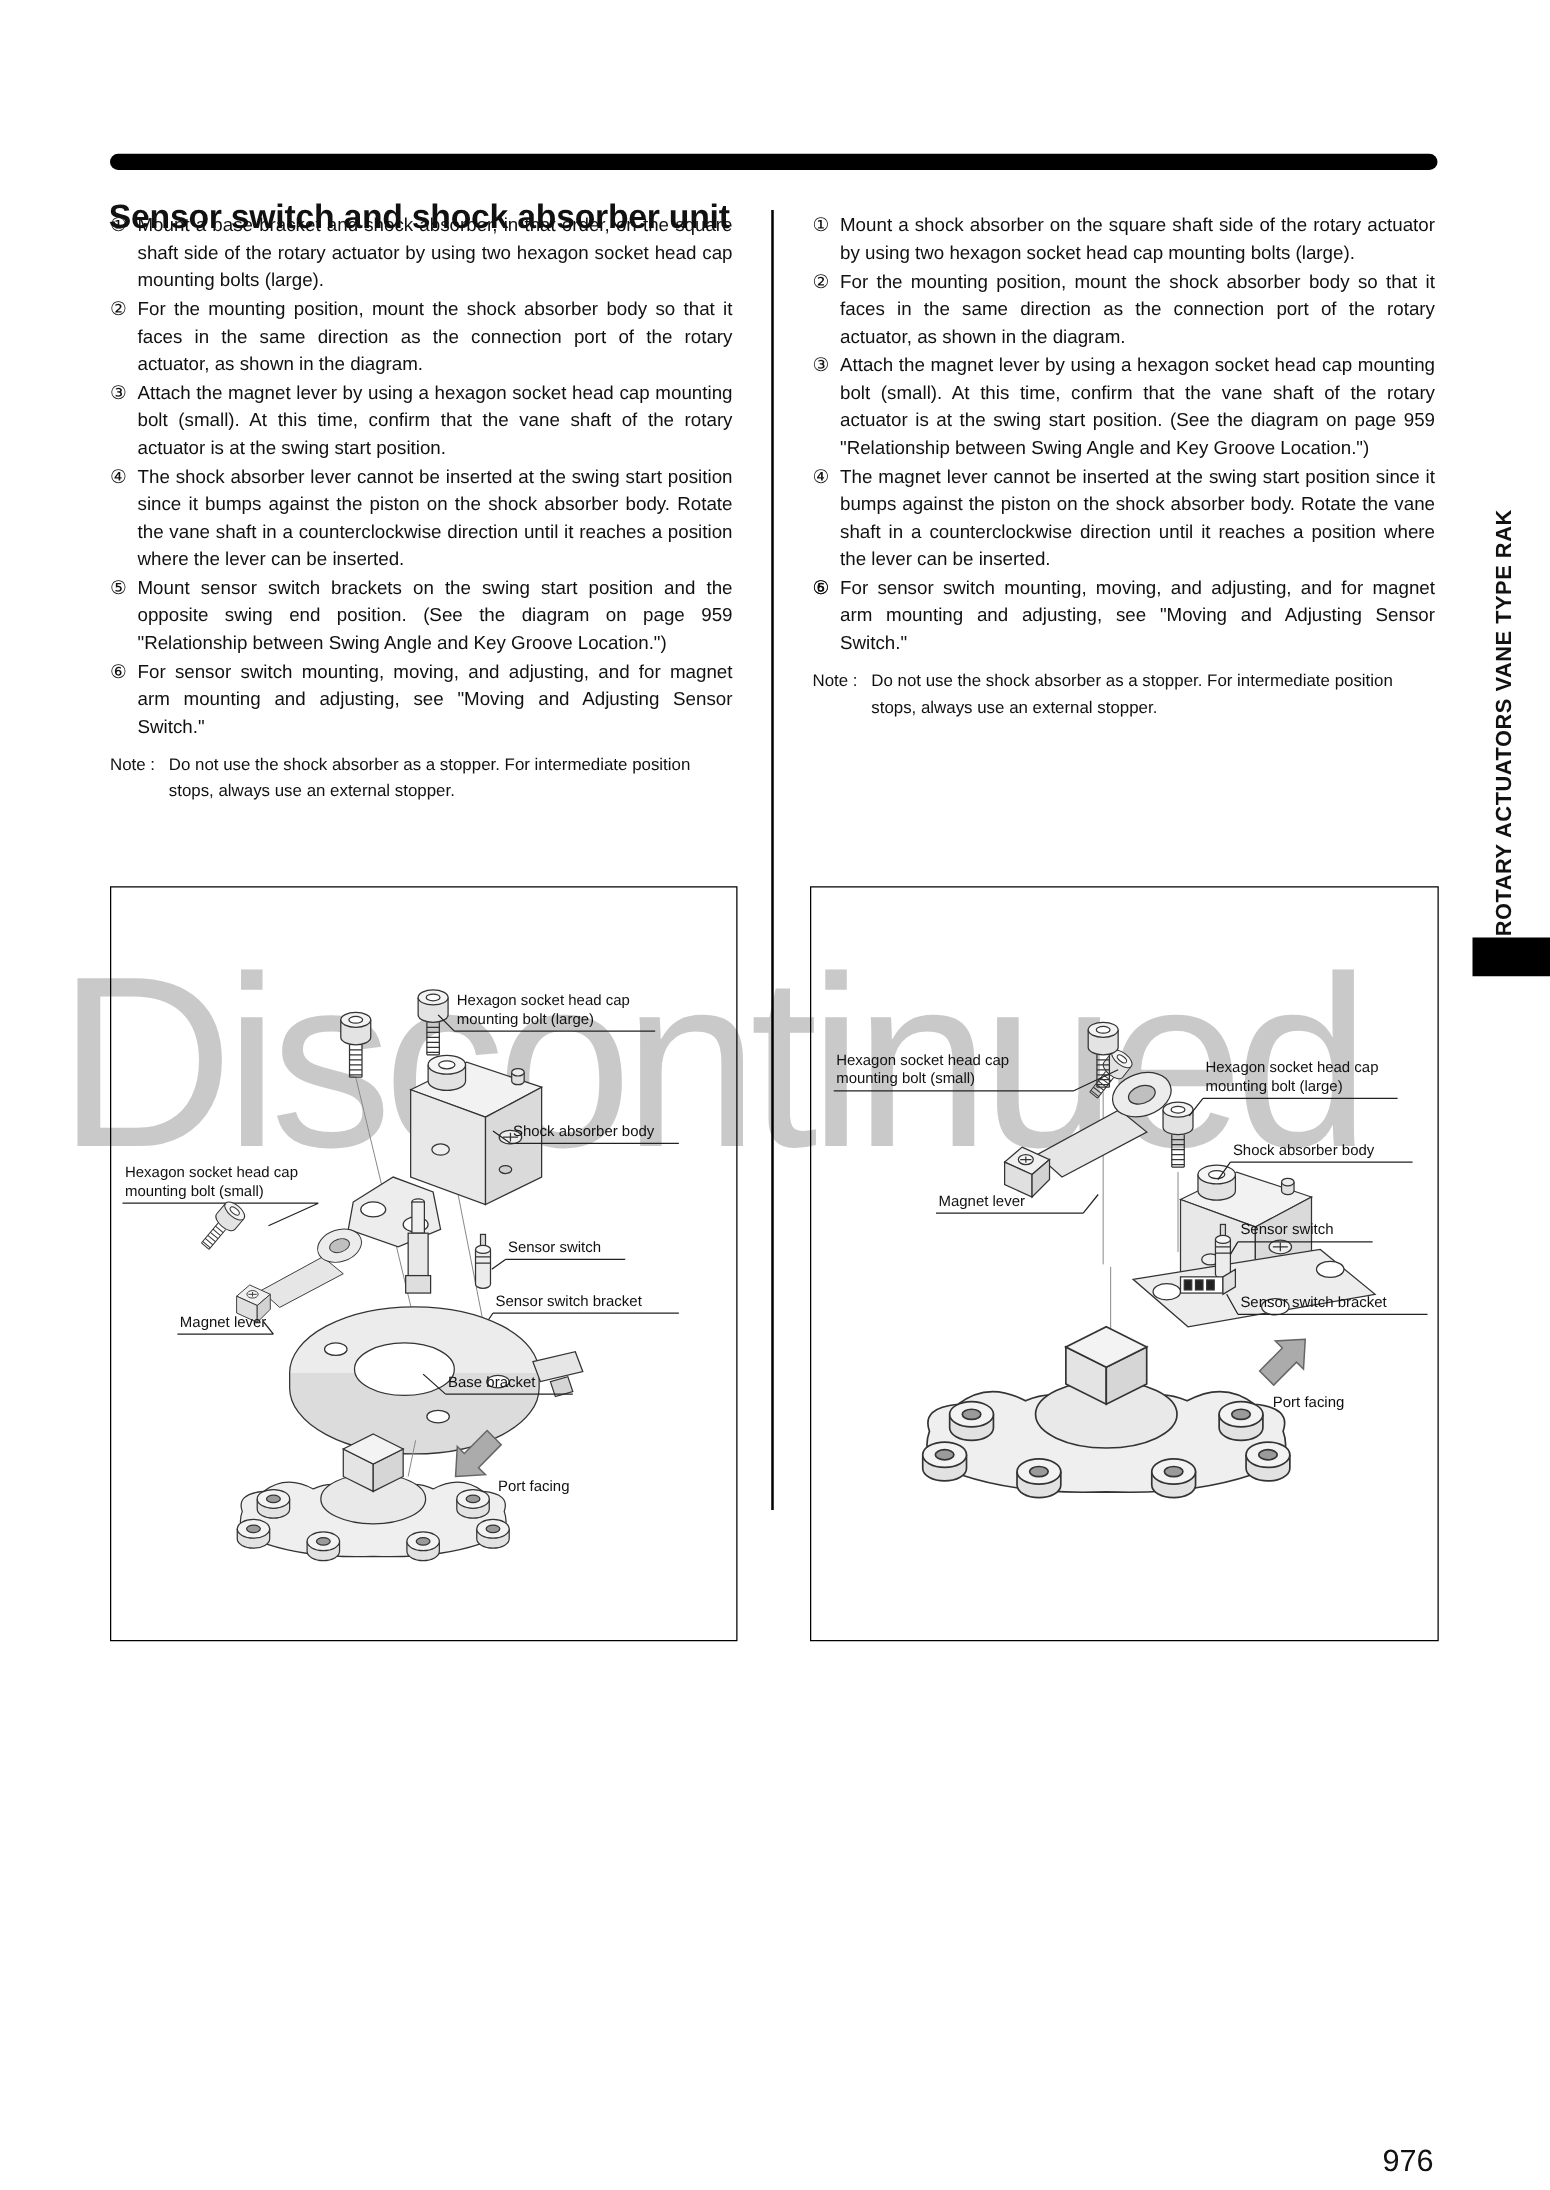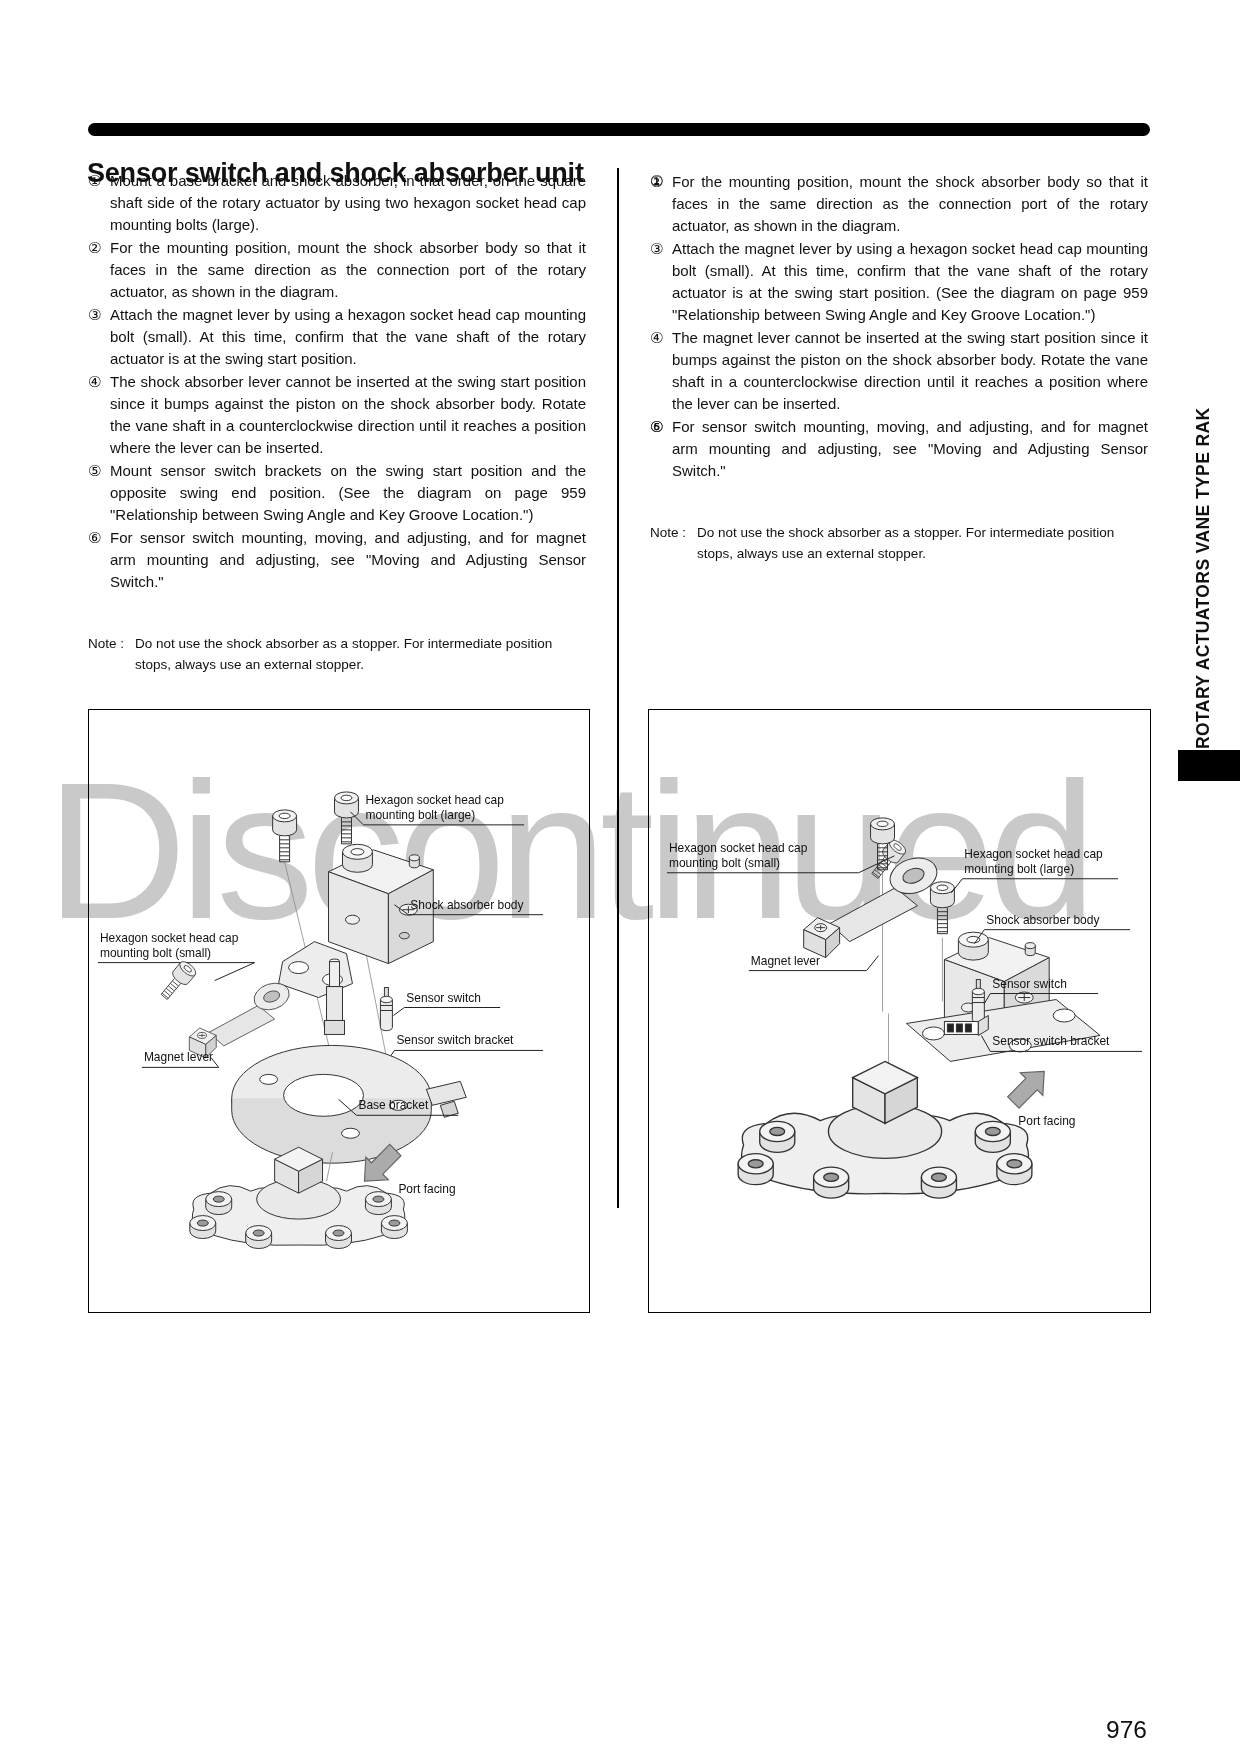--- a/index.html
+++ b/index.html
@@ -7,21 +7,21 @@
        font-family:"Liberation Sans","DejaVu Sans",sans-serif;color:#111;}
   .topbar{position:absolute;left:88px;top:123px;width:1062px;height:13px;background:#000;border-radius:7px;z-index:3;}
   .page-title{position:absolute;left:87px;top:140px;font-size:27px;font-weight:bold;letter-spacing:-0.2px;z-index:3;}
   .col{position:absolute;top:170px;width:498px;font-size:15px;line-height:22px;z-index:3;}
   .col-left{left:88px;}
   .col-right{left:650px;}
   .col-header{font-weight:bold;font-size:15.5px;margin-bottom:4px;letter-spacing:0.1px;}
   .bullet{font-size:14px;vertical-align:1px;margin-right:1px;}
   .item{position:relative;padding-left:22px;text-align:justify;margin-bottom:1px;}
   .item .num{position:absolute;left:0;top:0;}
-  .note{position:relative;padding-left:47px;margin-top:40px;font-size:13.5px;line-height:21px;}
+  .note{position:relative;padding-left:47px;margin-top:8px;font-size:13.5px;line-height:21px;}
   .note .nlabel{position:absolute;left:0;top:0;}
   .divider{position:absolute;left:617px;top:168px;width:2px;height:1040px;background:#000;z-index:2;}
   .watermark{position:absolute;left:46px;top:753px;font-size:195px;line-height:1;letter-spacing:-7px;
              color:#c9c9c9;white-space:nowrap;z-index:1;}
   .dbox{position:absolute;top:709px;height:604px;border:1.5px solid #000;box-sizing:border-box;z-index:2;}
   .dbox-left{left:88px;width:502px;}
   .dbox-right{left:648px;width:503px;}
   svg.diagram{position:absolute;left:0;top:0;width:100%;height:100%;display:block;}
   .dlabel{font-size:12px;fill:#111;}
   .ldr{stroke:#222;fill:none;stroke-width:1;}
@@ -118,21 +118,21 @@
   <div class="item"><span class="num">①</span><span>Mount a base bracket and shock absorber, in that order, on the square shaft side of the rotary actuator by using two hexagon socket head cap mounting bolts (large).</span></div>
   <div class="item"><span class="num">②</span><span>For the mounting position, mount the shock absorber body so that it faces in the same direction as the connection port of the rotary actuator, as shown in the diagram.</span></div>
   <div class="item"><span class="num">③</span><span>Attach the magnet lever by using a hexagon socket head cap mounting bolt (small). At this time, confirm that the vane shaft of the rotary actuator is at the swing start position.</span></div>
   <div class="item"><span class="num">④</span><span>The shock absorber lever cannot be inserted at the swing start position since it bumps against the piston on the shock absorber body. Rotate the vane shaft in a counterclockwise direction until it reaches a position where the lever can be inserted.</span></div>
   <div class="item"><span class="num">⑤</span><span>Mount sensor switch brackets on the swing start position and the opposite swing end position. (See the diagram on page 959 "Relationship between Swing Angle and Key Groove Location.")</span></div>
   <div class="item"><span class="num">⑥</span><span>For sensor switch mounting, moving, and adjusting, and for magnet arm mounting and adjusting, see "Moving and Adjusting Sensor Switch."</span></div>
   <div class="note"><span class="nlabel">Note :</span><span>Do not use the shock absorber as a stopper. For intermediate position stops, always use an external stopper.</span></div>
 </div>
 
 <div class="col col-right">
-  <div class="item"><span class="num">①</span></div>
+  <div class="item"><span class="num">①</span><span>Mount a shock absorber on the square shaft side of the rotary actuator by using two hexagon socket head cap mounting bolts (large).</span></div>
   <div class="item"><span class="num">②</span><span>For the mounting position, mount the shock absorber body so that it faces in the same direction as the connection port of the rotary actuator, as shown in the diagram.</span></div>
   <div class="item"><span class="num">③</span><span>Attach the magnet lever by using a hexagon socket head cap mounting bolt (small). At this time, confirm that the vane shaft of the rotary actuator is at the swing start position. (See the diagram on page 959 "Relationship between Swing Angle and Key Groove Location.")</span></div>
   <div class="item"><span class="num">④</span><span>The magnet lever cannot be inserted at the swing start position since it bumps against the piston on the shock absorber body. Rotate the vane shaft in a counterclockwise direction until it reaches a position where the lever can be inserted.</span></div>
   <div class="item"><span class="num">⑤</span></div>
   <div class="item"><span class="num">⑥</span><span>For sensor switch mounting, moving, and adjusting, and for magnet arm mounting and adjusting, see "Moving and Adjusting Sensor Switch."</span></div>
   <div class="note"><span class="nlabel">Note :</span><span>Do not use the shock absorber as a stopper. For intermediate position stops, always use an external stopper.</span></div>
 </div>
 
 <div class="divider"></div>
 

